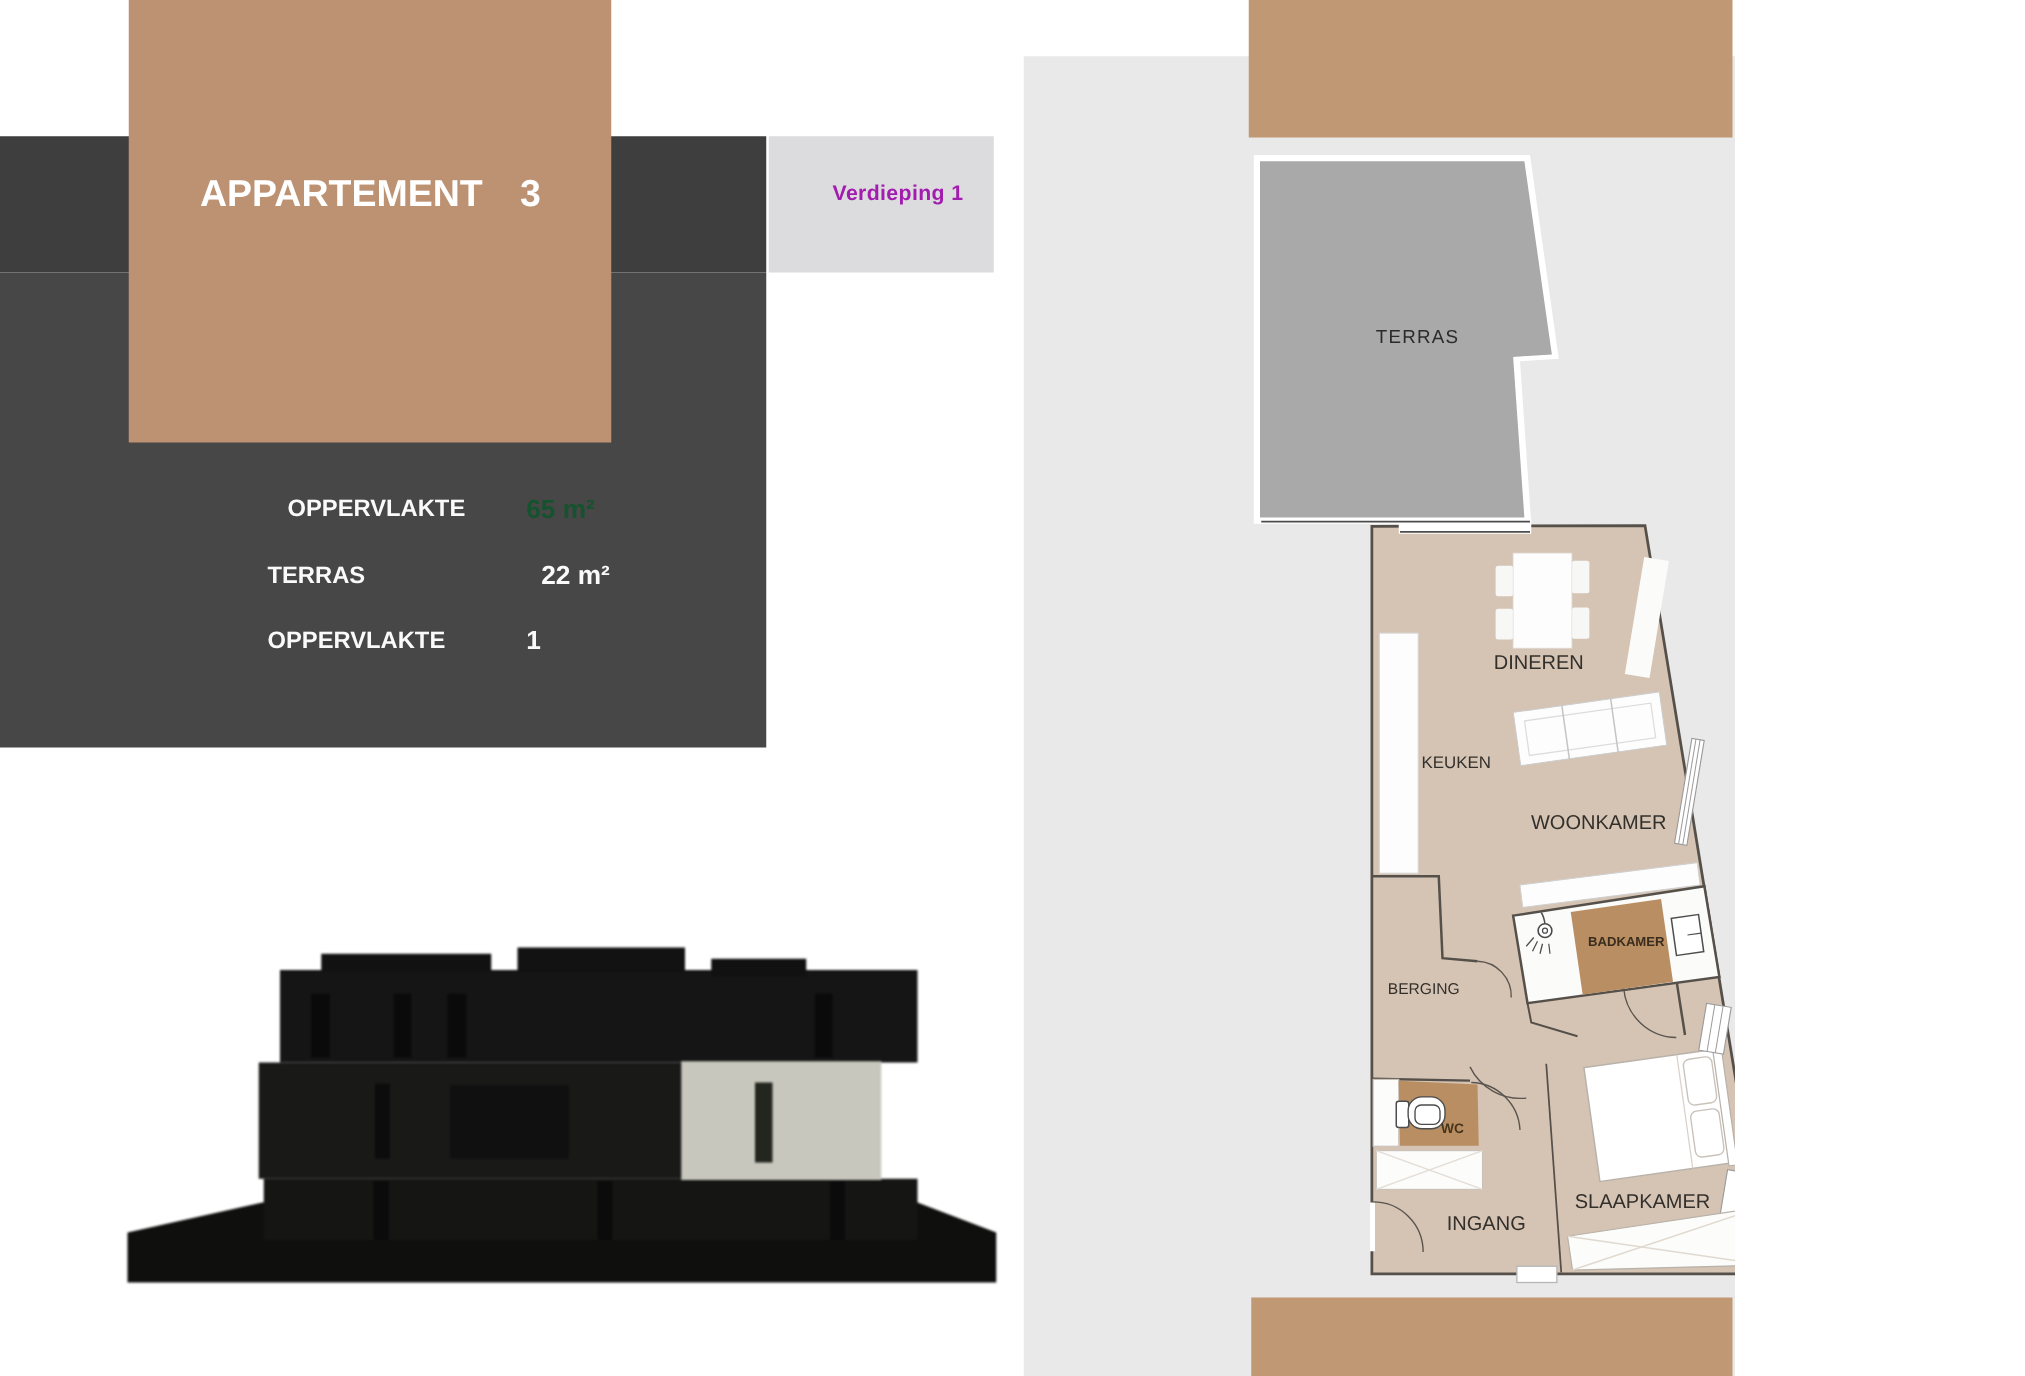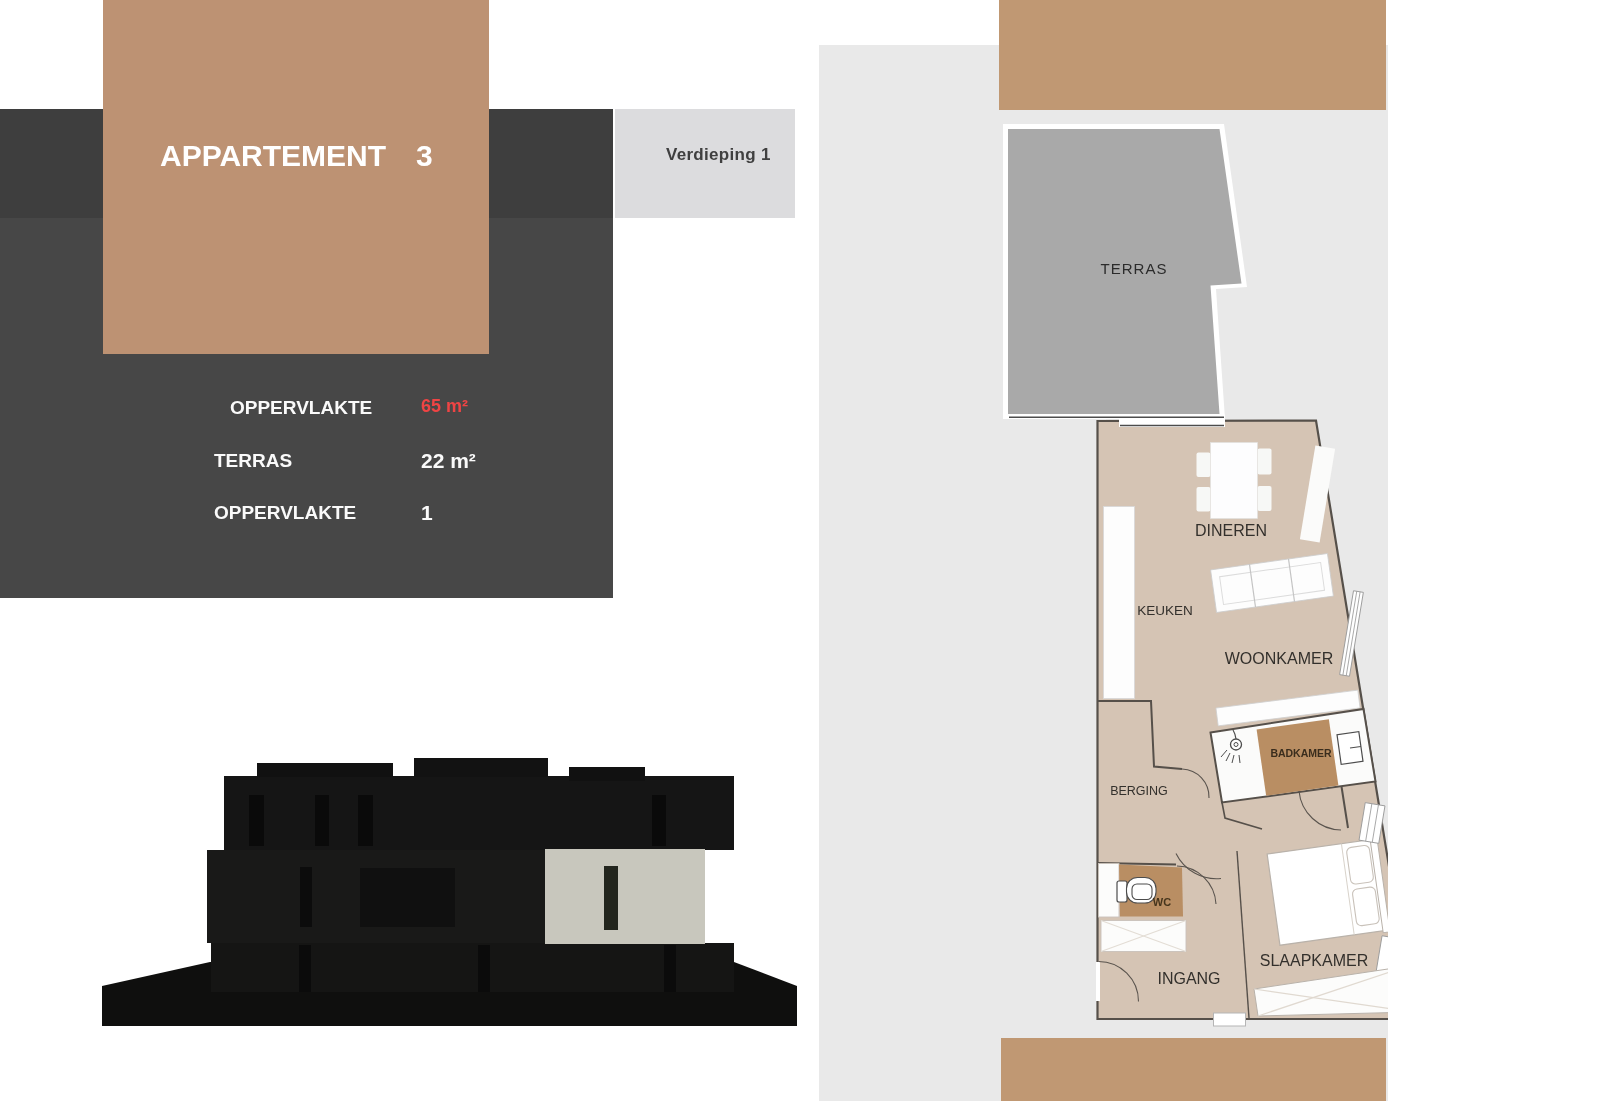--- a/index.html
+++ b/index.html
@@ -12,27 +12,27 @@
 <div id="page">
 
   <div class="abs" style="left:0;top:109px;width:613px;height:109px;background:#3e3e3e;"></div>
   <div class="abs" style="left:0;top:218px;width:613px;height:380px;background:#474747;"></div>
 
   <div class="abs" style="left:103px;top:0;width:386px;height:354px;background:#bd9273;"></div>
   <div class="abs" style="left:160px;top:141px;color:#fff;font-size:30px;font-weight:bold;line-height:30px;">APPARTEMENT</div>
   <div class="abs" style="left:416px;top:141px;color:#fff;font-size:30px;font-weight:bold;line-height:30px;">3</div>
 
   <div class="abs" style="left:615px;top:109px;width:180px;height:109px;background:#dcdcde;"></div>
-  <div class="abs" style="left:666px;top:145px;color:#404040;font-size:17px;
+  <div class="abs" style="left:666px;top:145px;color:#a21caf;font-size:17px;
        font-weight:bold;letter-spacing:0.3px;">Verdieping&nbsp;1</div>
 
   <div class="abs" style="left:214px;top:397px;color:#fafafa;font-size:19px;font-weight:bold;margin-left:16px;">OPPERVLAKTE</div>
-  <div class="abs" style="left:421px;top:396px;color:#ef4444;font-size:18px;font-weight:bold;text-align:center;">65 m²</div>
+  <div class="abs" style="left:421px;top:396px;color:#14532d;font-size:21px;font-weight:bold;text-align:center;">65 m²</div>
   <div class="abs" style="left:214px;top:450px;color:#fafafa;font-size:19px;font-weight:bold;">TERRAS</div>
-  <div class="abs" style="left:421px;top:449px;color:#fafafa;font-size:21px;font-weight:bold;">22 m²</div>
+  <div class="abs" style="left:433px;top:449px;color:#fafafa;font-size:21px;font-weight:bold;">22 m²</div>
   <div class="abs" style="left:214px;top:502px;color:#fafafa;font-size:19px;font-weight:bold;">OPPERVLAKTE</div>
   <div class="abs" style="left:421px;top:501px;color:#fafafa;font-size:21px;font-weight:bold;">1</div>
 
   <div class="abs" style="left:60px;top:700px;width:740px;height:330px;">
   <svg width="740" height="330" viewBox="0 0 740 330" style="filter:blur(0.7px)">
 
     <polygon points="42,286 150,262 674,262 737,286 737,326 42,326" fill="#0f0f0e"></polygon>
 
     <rect x="147" y="150" width="467" height="93" fill="#191918"></rect>
 

